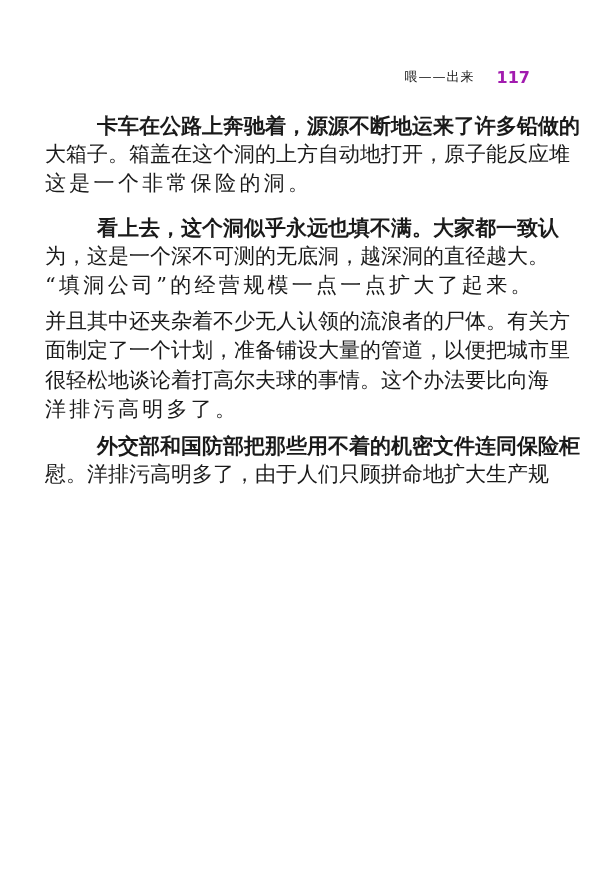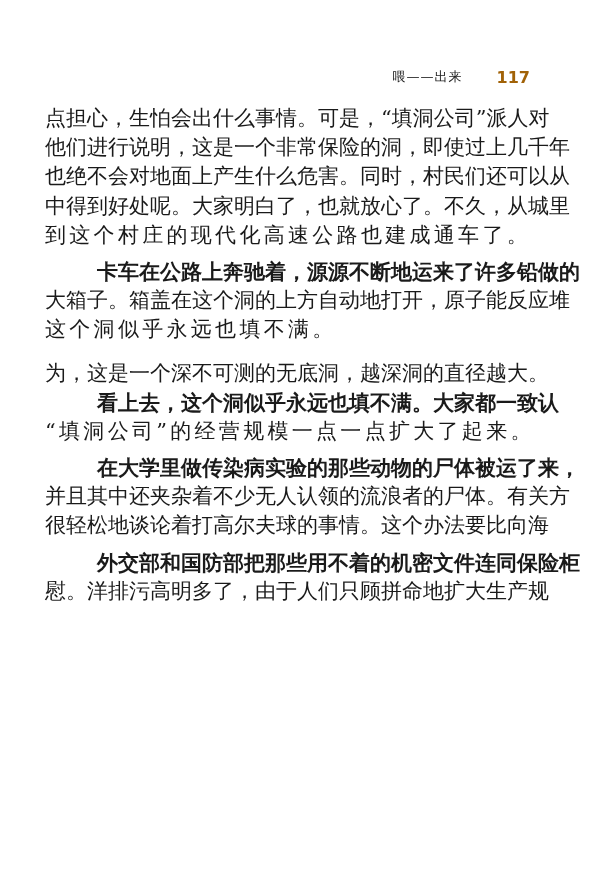--- a/index.html
+++ b/index.html
@@ -21,28 +21,28 @@
       left: 380px;
       width: 150px;
       height: 22px;
       display: flex;
       align-items: center;
       justify-content: flex-end;
       font-size: 13px;
       color: #222;
     }
     .running-header .title {
-      margin-right: 34px;
+      margin-right: 22px;
       letter-spacing: 1px;
     }
     .running-header .page-num {
       font-family: "DejaVu Sans", "Liberation Sans", sans-serif;
       font-weight: bold;
       font-size: 16px;
-      color: #a16207;
+      color: #a21caf;
     }
     .body-text {
       position: absolute;
       top: 104px;
       left: 45px;
       width: 476px;
     }
     .line {
       height: 29.2px;
       line-height: 29.2px;
@@ -67,49 +67,43 @@
 </head>
 <body>
 
 <div class="running-header">
   <span class="title">喂——出来</span>
   <span class="page-num">117</span>
 </div>
 
 <div class="body-text">
 
-  <div>
-    <div class="line">点担心，生怕会出什么事情。可是，“填洞公司”派人对</div>
-    <div class="line">他们进行说明，这是一个非常保险的洞，即使过上几千年</div>
-    <div class="line">也绝不会对地面上产生什么危害。同时，村民们还可以从</div>
-    <div class="line">中得到好处呢。大家明白了，也就放心了。不久，从城里</div>
-    <div class="line last">到这个村庄的现代化高速公路也建成通车了。</div>
-  </div>
   <div class="para-gap"></div>
 
   <div>
     <div class="line indent">卡车在公路上奔驰着，源源不断地运来了许多铅做的</div>
     <div class="line">大箱子。箱盖在这个洞的上方自动地打开，原子能反应堆</div>
-    <div class="line last">这个洞似乎永远也填不满。</div>
+    <div class="line last">这是一个非常保险的洞。</div>
   </div>
   <div class="para-gap"></div>
 
   <div class="para-gap"></div>
 
   <div>
+    <div class="line indent">看上去，这个洞似乎永远也填不满。大家都一致认</div>
     <div class="line">为，这是一个深不可测的无底洞，越深洞的直径越大。</div>
-    <div class="line indent">看上去，这个洞似乎永远也填不满。大家都一致认</div>
     <div class="line last">“填洞公司”的经营规模一点一点扩大了起来。</div>
   </div>
   <div class="para-gap"></div>
 
   <div>
-    <div class="line indent">在大学里做传染病实验的那些动物的尸体被运了来，</div>
     <div class="line">并且其中还夹杂着不少无人认领的流浪者的尸体。有关方</div>
+    <div class="line">面制定了一个计划，准备铺设大量的管道，以便把城市里</div>
     <div class="line">很轻松地谈论着打高尔夫球的事情。这个办法要比向海</div>
+    <div class="line last">洋排污高明多了。</div>
   </div>
   <div class="para-gap"></div>
 
   <div>
     <div class="line indent">外交部和国防部把那些用不着的机密文件连同保险柜</div>
     <div class="line">慰。洋排污高明多了，由于人们只顾拼命地扩大生产规</div>
   </div>
 </div>
 
 </body></html>

